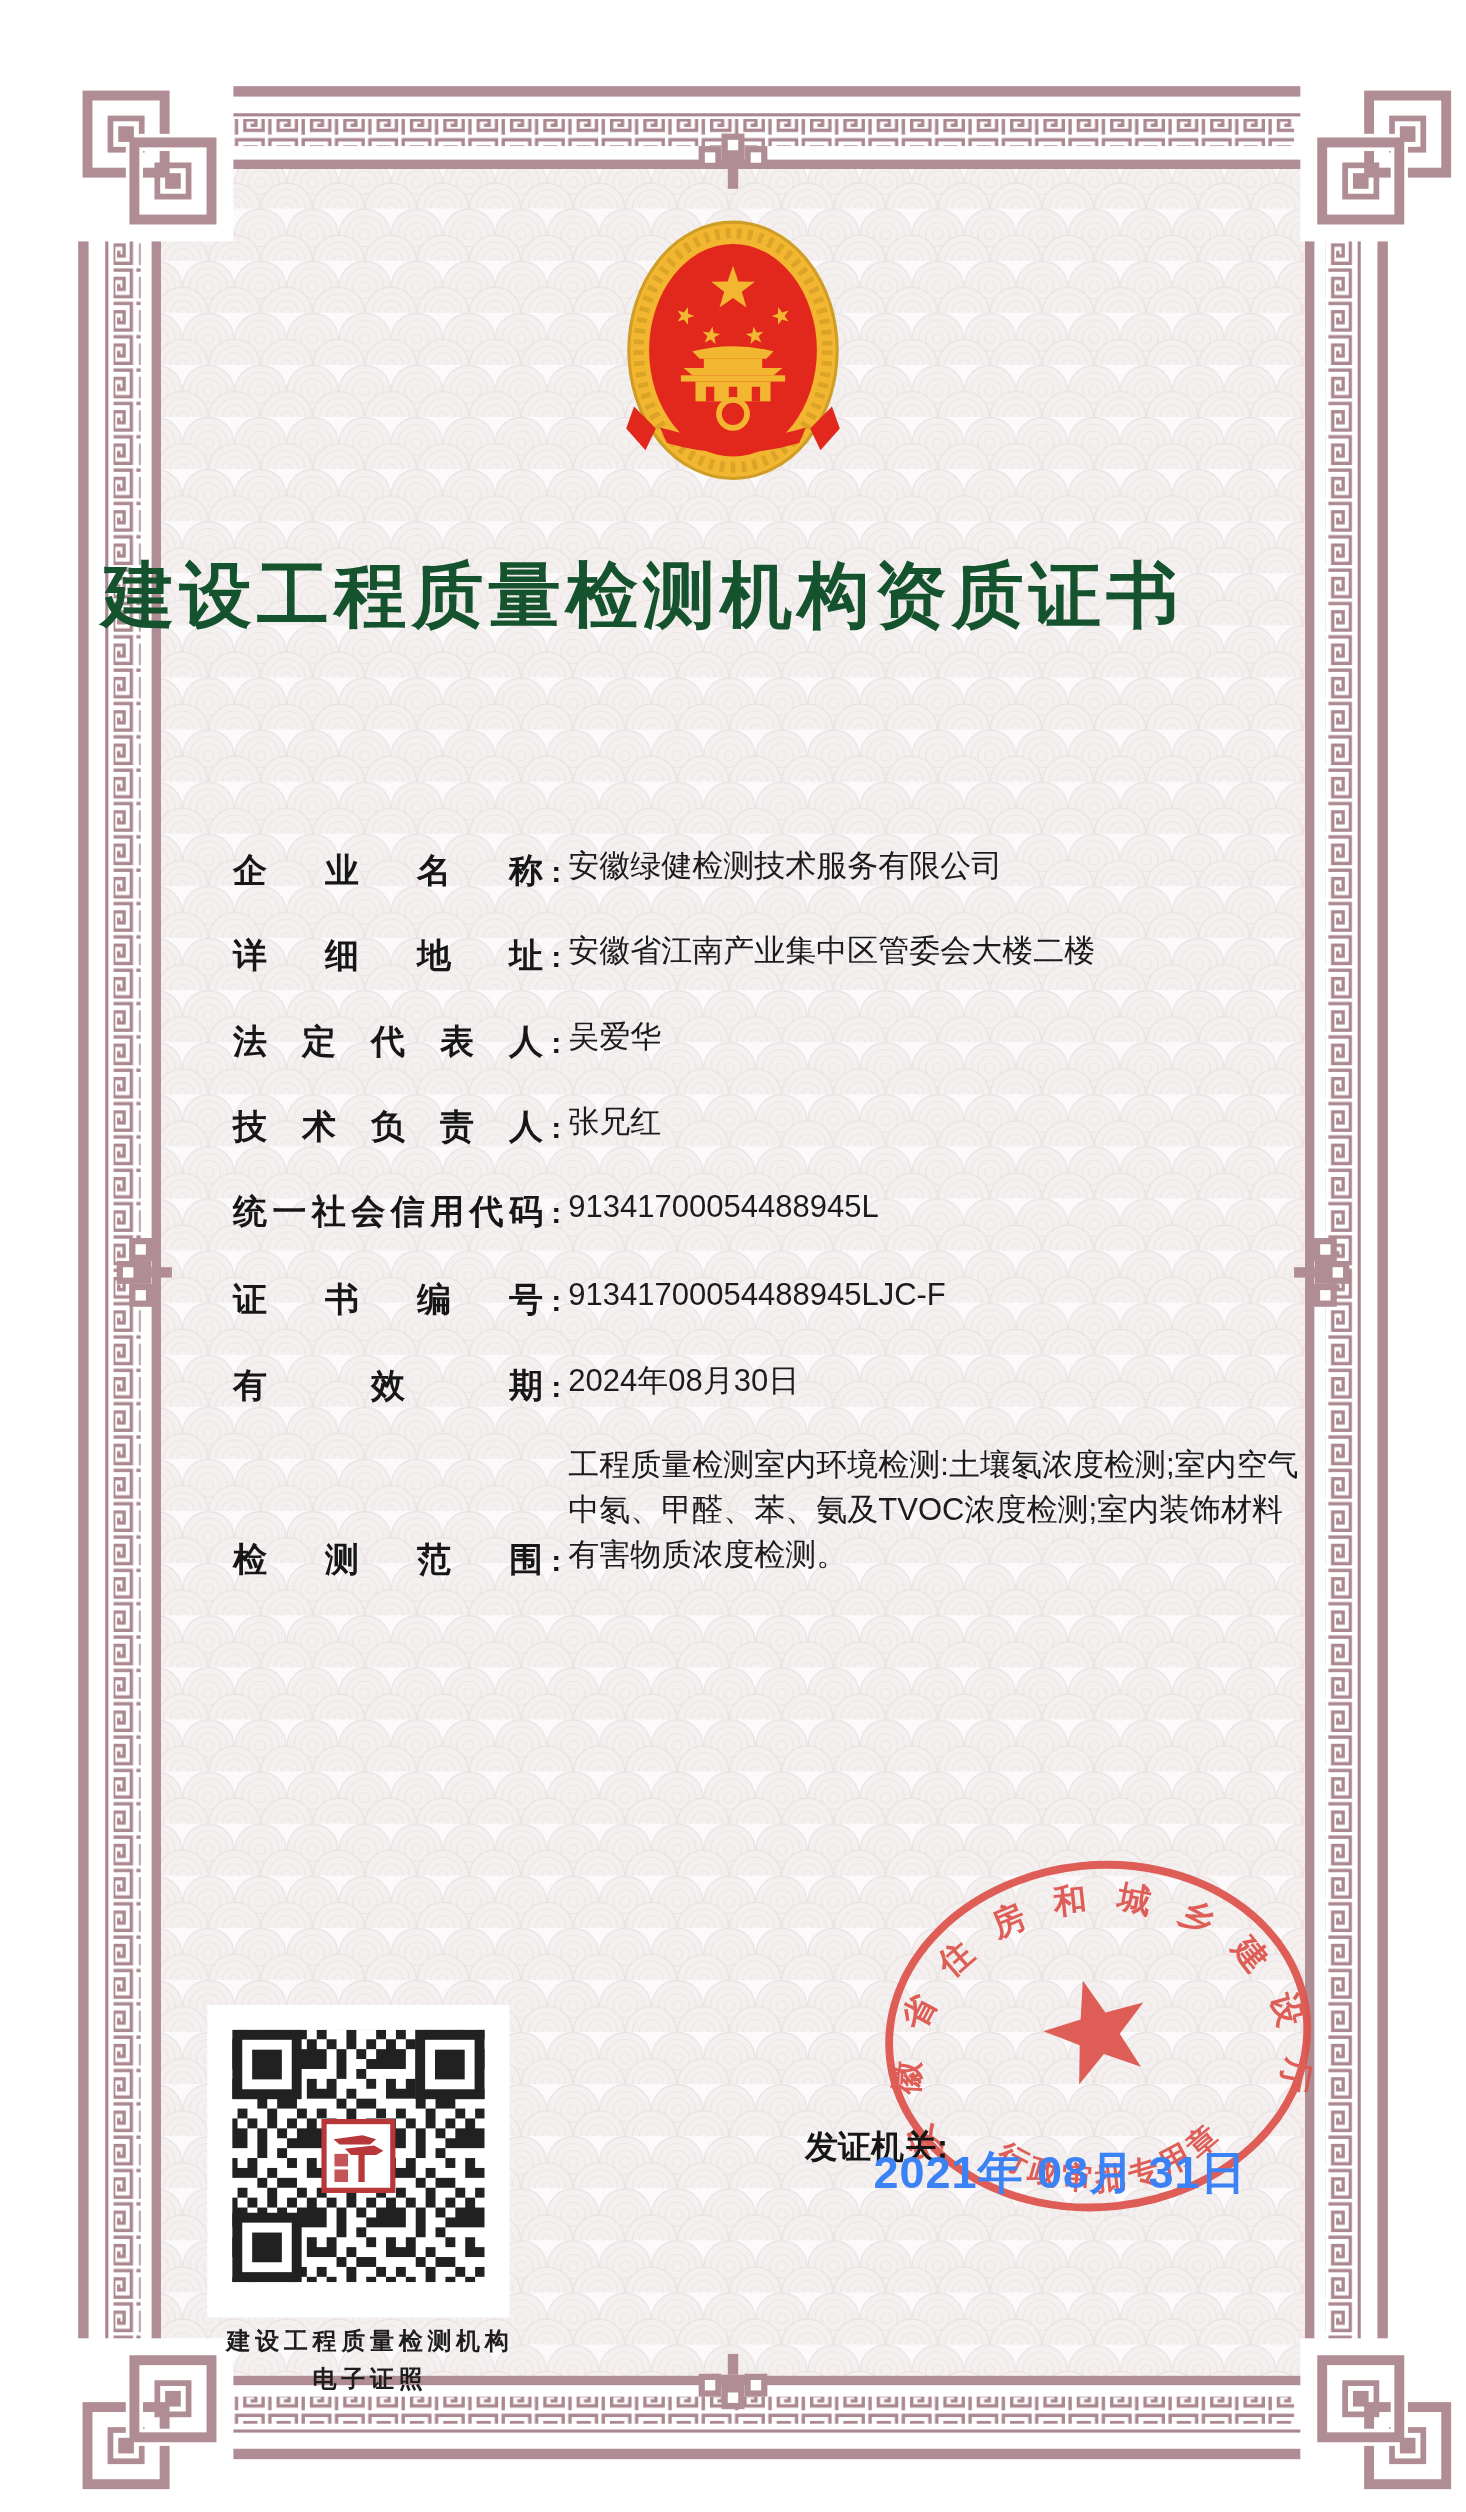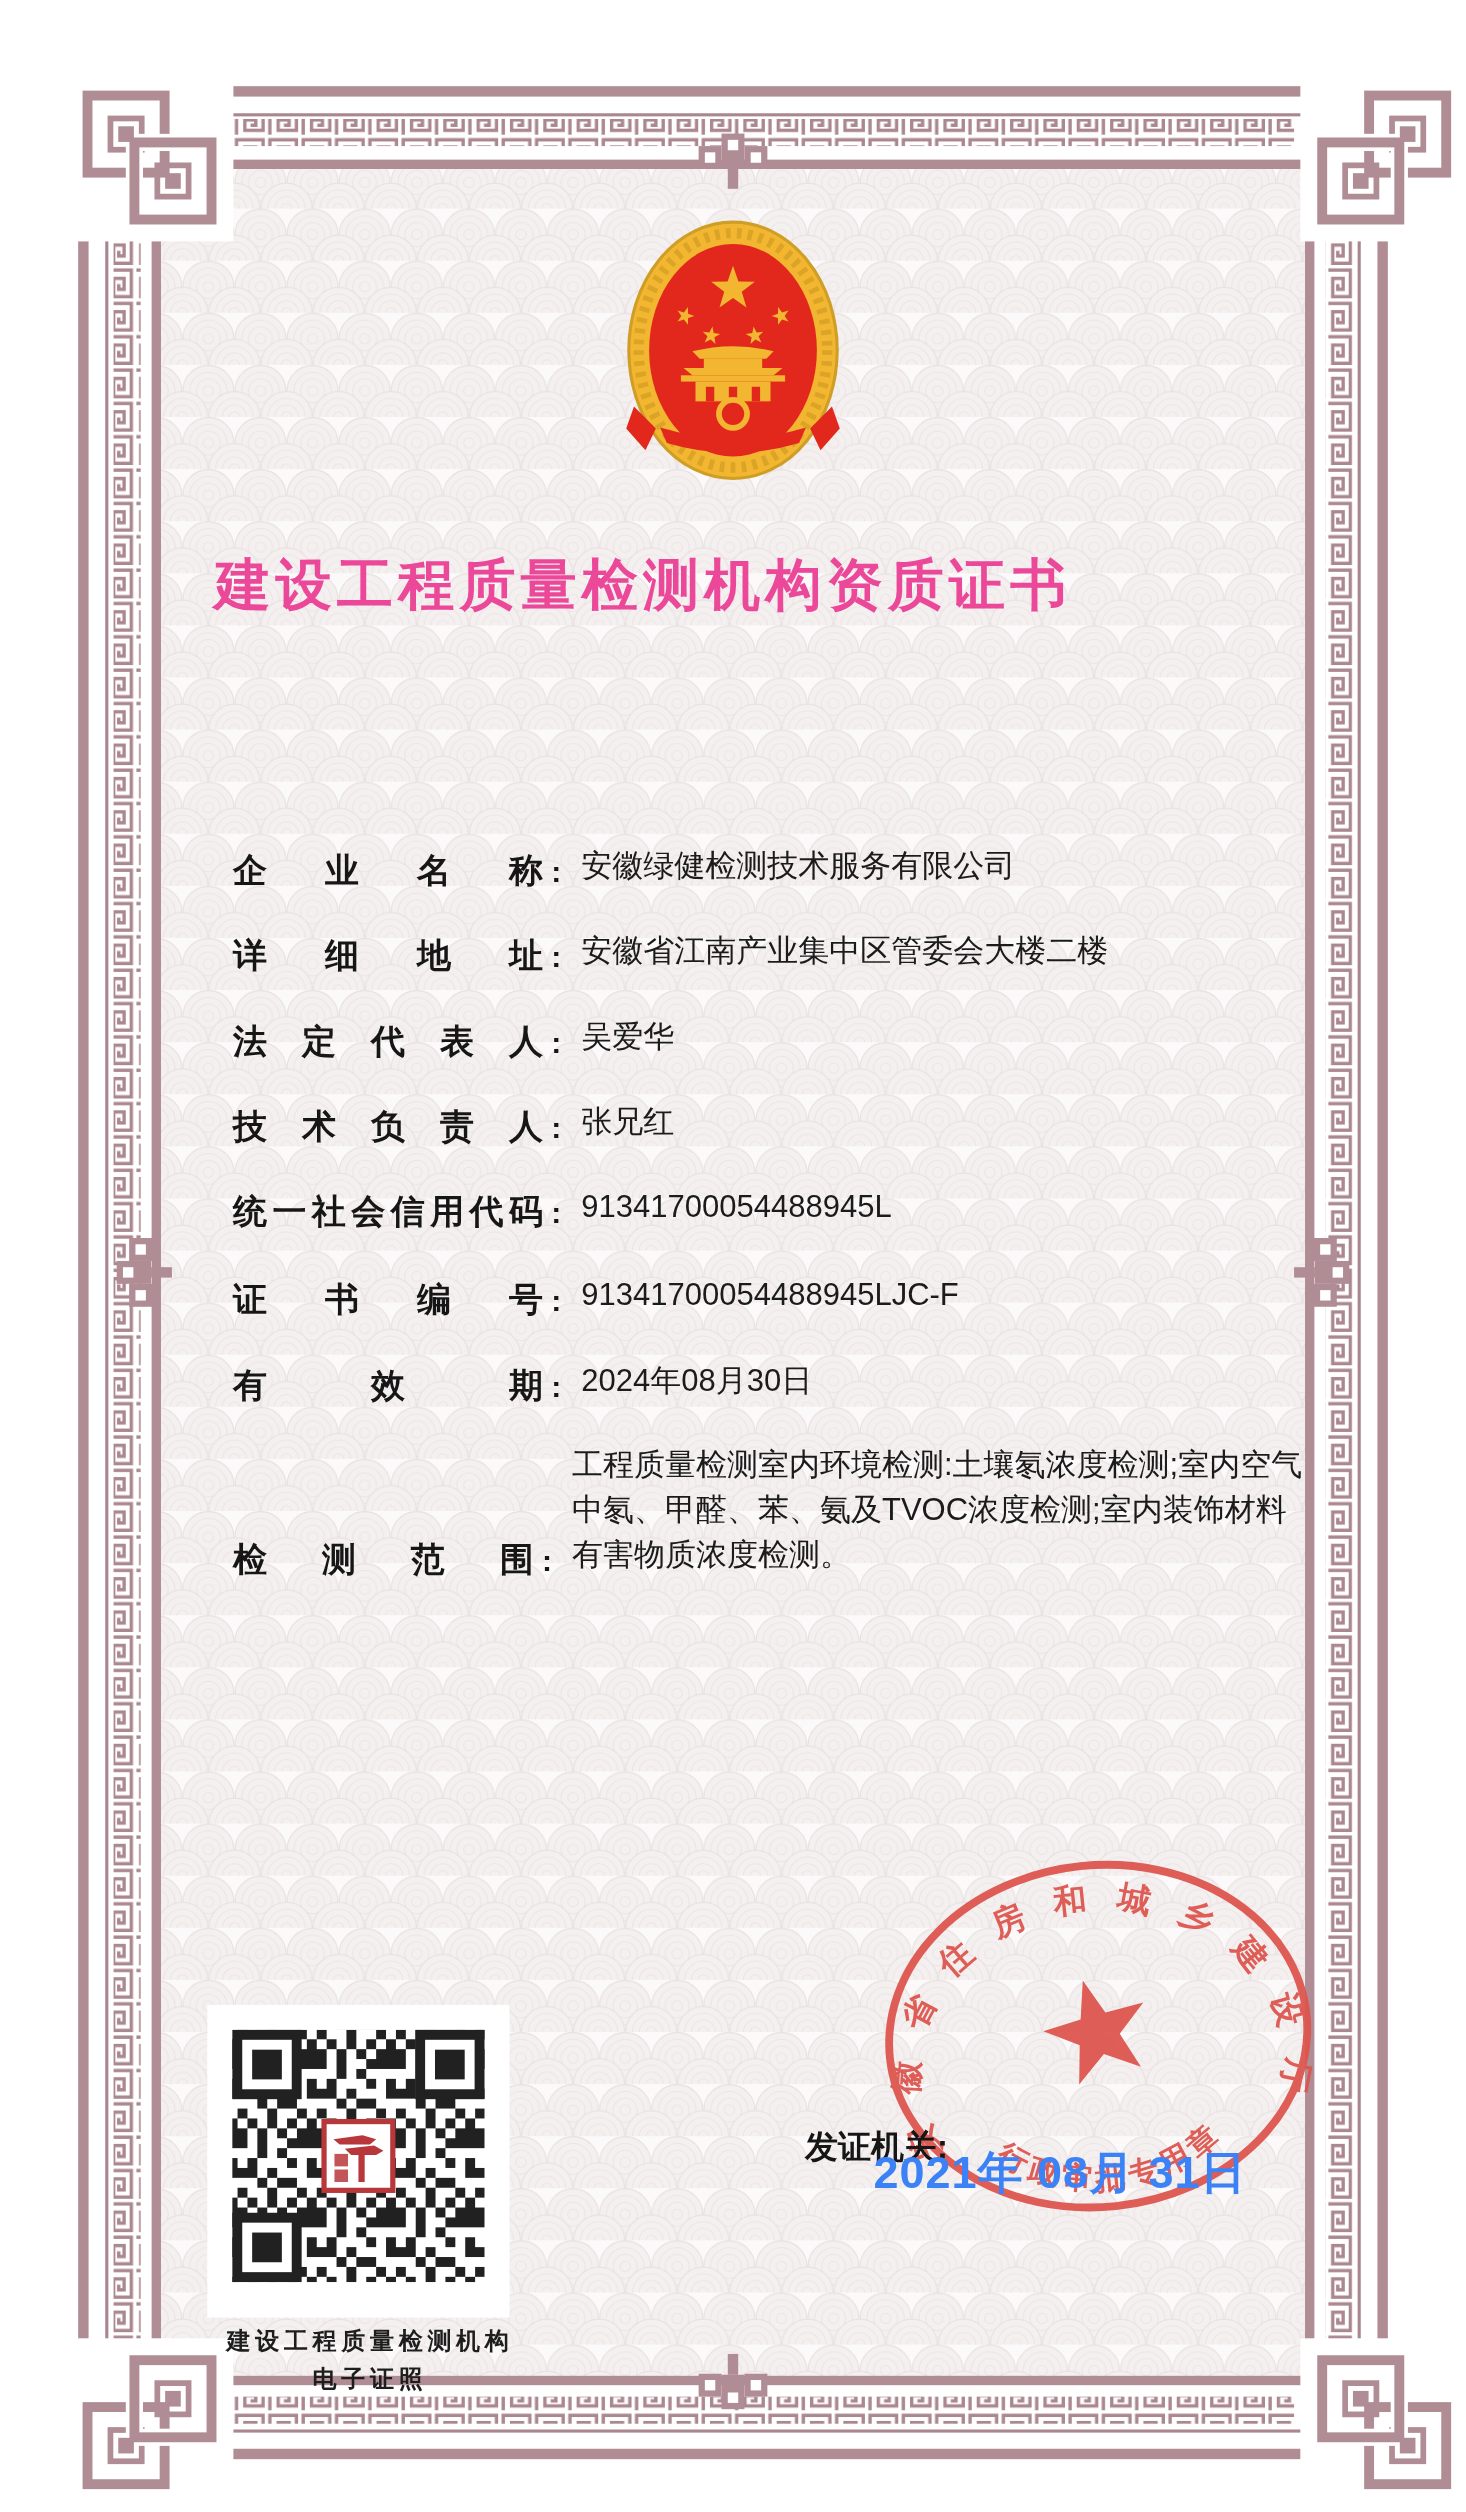--- a/index.html
+++ b/index.html
@@ -1,27 +1,27 @@
 <!DOCTYPE html>
 <html style="font-size:8.3px"><head>
 <meta charset="utf-8">
 <style>
   html,body{margin:0;padding:0;background:#ffffff;}
   body{width:1466px;height:2512px;position:relative;overflow:hidden;
        font-family:"Liberation Sans",sans-serif;-webkit-font-smoothing:antialiased;}
   .layer{position:absolute;left:0;top:0;}
   
   .title{position:absolute;left:0;top:548px;width:1286px;text-align:center;
-         font-size:56px;font-weight:800;letter-spacing:5.2px;color:#ec4899;}
+         font-size:72px;font-weight:800;letter-spacing:5.2px;color:#14532d;}
   .fields{position:absolute;left:233px;top:0;width:1084px;}
   .frow{position:absolute;display:flex;align-items:flex-end;}
   .flabel{width:310px;font-size:34px;font-weight:800;color:#161616;
           text-align:justify;text-align-last:justify;line-height:1.12;}
   .fcolon{font-size:30px;font-weight:900;color:#161616;margin-left:8.3px;padding-top:5.2px;}
-  .fvalue{font-size:31px;font-weight:500;color:#1b1b1b;margin-left:20px;padding-top:4.2px;
+  .fvalue{font-size:31px;font-weight:500;color:#1b1b1b;margin-left:7px;padding-top:4.2px;
           max-width:745px;line-height:1.45;}
   .row-credit .flabel{letter-spacing:0;}
   .qr-caption{position:absolute;left:172px;width:396px;text-align:center;
               font-family:Liberation Mono, monospace;font-weight:700;color:#1d1d1d;
               font-size:24px;letter-spacing:4.7px;}
   .issuer{position:absolute;left:805px;top:2125px;font-size:33px;font-weight:800;color:#161616;}
   .issue-date{position:absolute;left:810px;top:2143px;width:500px;text-align:center;
               font-size:45px;font-weight:600;color:#3b82f6;letter-spacing:1px;}
 </style>
 </head>

